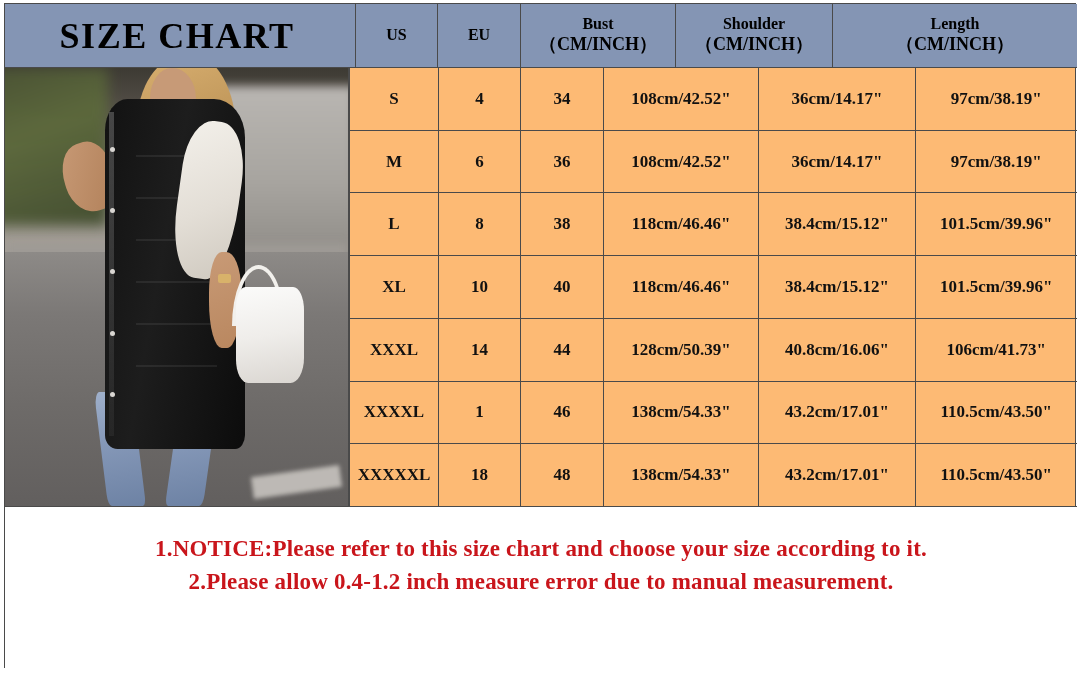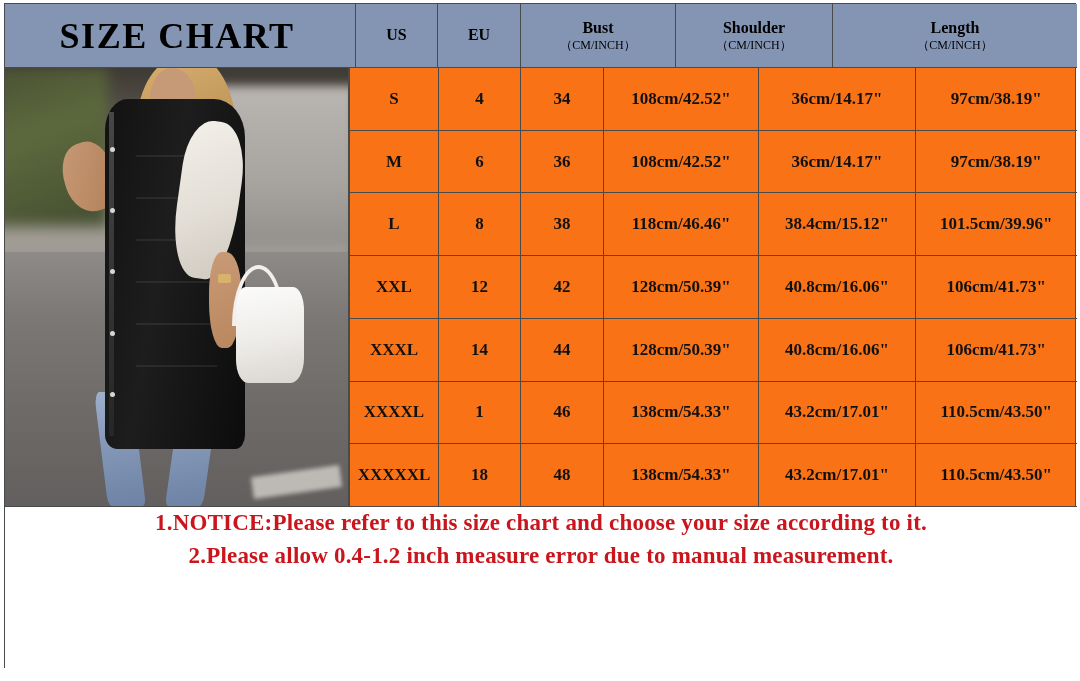--- a/index.html
+++ b/index.html
@@ -15,21 +15,21 @@
   }
 
   .chart-frame {
     position: absolute;
     left: 4px;
     top: 3px;
     width: 1072px;
     height: 665px;
     border: 1px solid #4a4a4a;
     box-sizing: border-box;
-    background: #f97316;
+    background: #fdba74;
   }
 
   
   .header-band {
     position: absolute;
     left: 0;
     top: 0;
     width: 1072px;
     height: 64px;
     display: flex;
@@ -65,21 +65,21 @@
     font-weight: bold;
     line-height: 1.18;
     text-align: center;
   }
   .header-cell:last-child { border-right: none; }
   .hc-us { width: 82px; }
   .hc-eu { width: 83px; }
   .hc-bust { width: 155px; }
   .hc-shoulder { width: 157px; text-align: right; }
   .hc-length { width: 244px; }
-  .hc-sub { font-size: 12px; font-weight: normal; }
+  .hc-sub { font-size: 18px; font-weight: bold; }
 
   
   .body-area {
     position: absolute;
     left: 0;
     top: 64px;
     width: 1072px;
     height: 438px;
     display: flex;
   }
@@ -226,20 +226,21 @@
   
   .notice {
     position: absolute;
     left: 0;
     top: 502px;
     width: 1072px;
     height: 163px;
     border-top: 1px solid #4a4a4a;
     box-sizing: border-box;
     background: #ffffff;
+    padding-top: 26px;
     text-align: center;
   }
   .notice-line {
     color: #c9151b;
     font-size: 23px;
     font-weight: bold;
     line-height: 1.42;
     letter-spacing: .2px;
     white-space: nowrap;
   }
@@ -342,26 +343,26 @@
         </tr>
         <tr>
           <td class="cell-size">L</td>
           <td>8</td>
           <td>38</td>
           <td class="cell-meas">118cm/46.46"</td>
           <td class="cell-meas">38.4cm/15.12"</td>
           <td class="cell-meas">101.5cm/39.96"</td>
         </tr>
         <tr>
-          <td class="cell-size">XXL</td>
-          <td>12</td>
-          <td>42</td>
-          <td class="cell-meas">128cm/50.39"</td>
-          <td class="cell-meas">40.8cm/16.06"</td>
-          <td class="cell-meas">106cm/41.73"</td>
+          <td class="cell-size">XL</td>
+          <td>10</td>
+          <td>40</td>
+          <td class="cell-meas">118cm/46.46"</td>
+          <td class="cell-meas">38.4cm/15.12"</td>
+          <td class="cell-meas">101.5cm/39.96"</td>
         </tr>
         <tr>
           <td class="cell-size">XXXL</td>
           <td>14</td>
           <td>44</td>
           <td class="cell-meas">128cm/50.39"</td>
           <td class="cell-meas">40.8cm/16.06"</td>
           <td class="cell-meas">106cm/41.73"</td>
         </tr>
         <tr>

